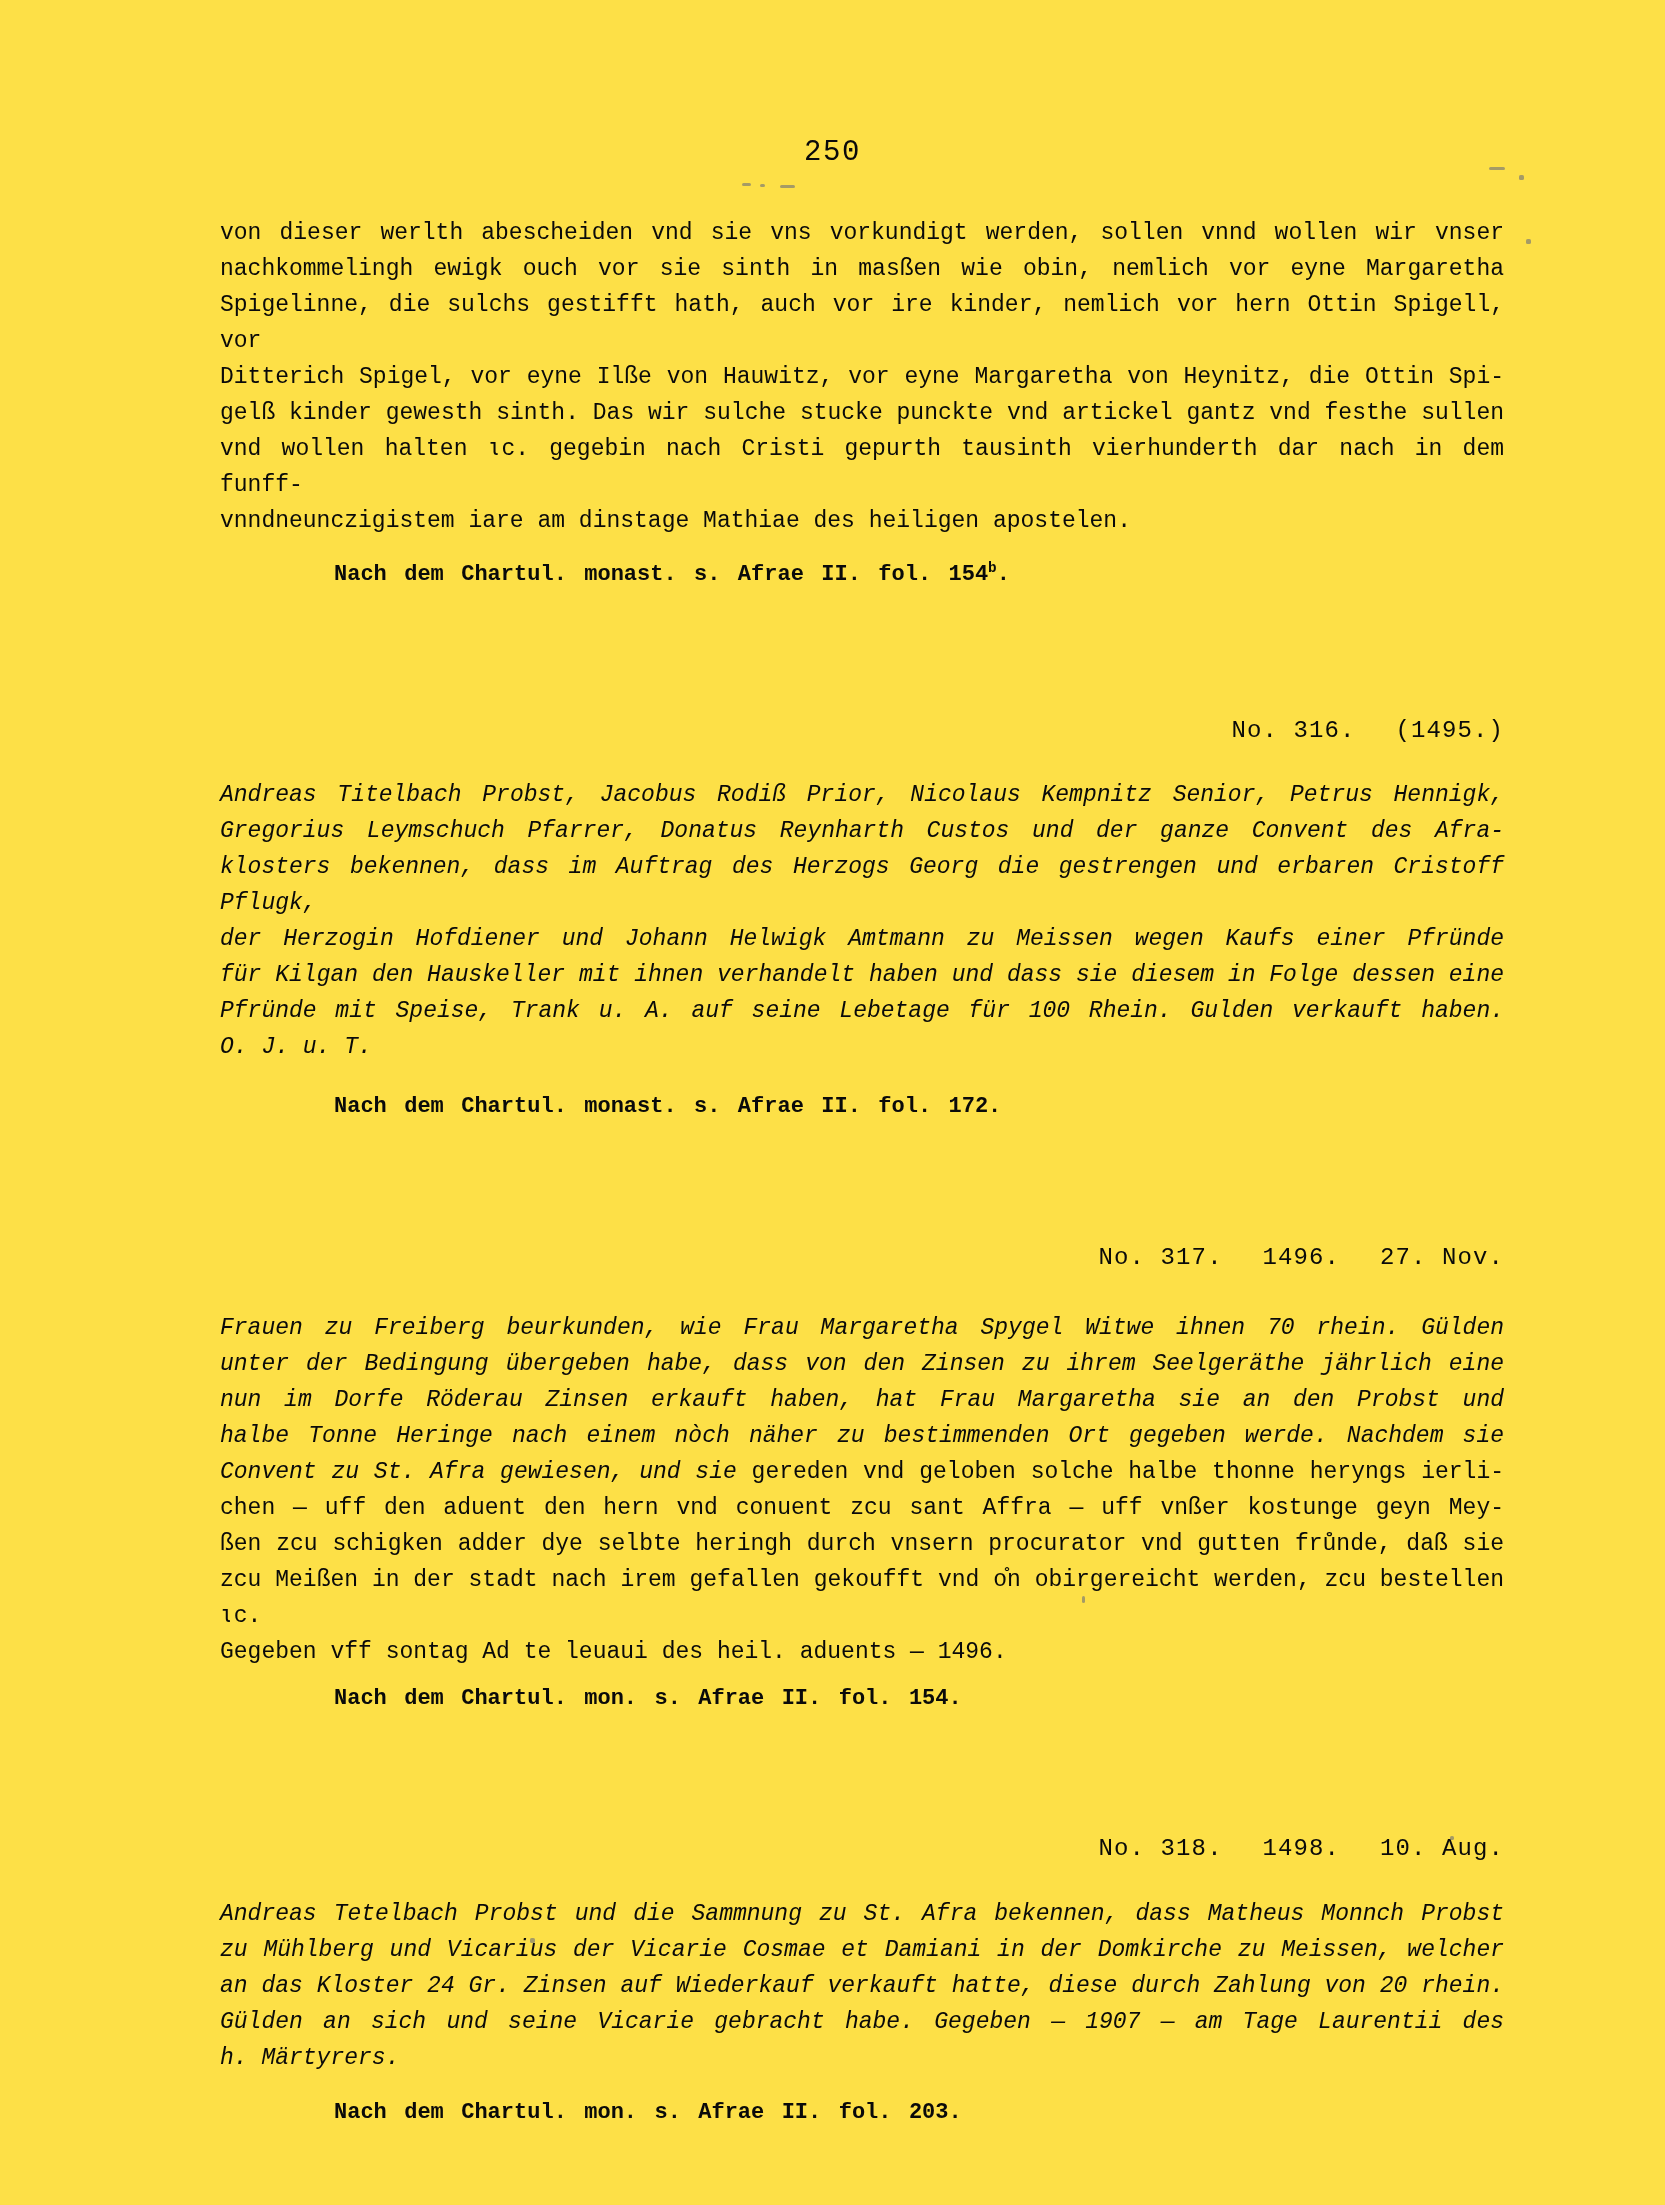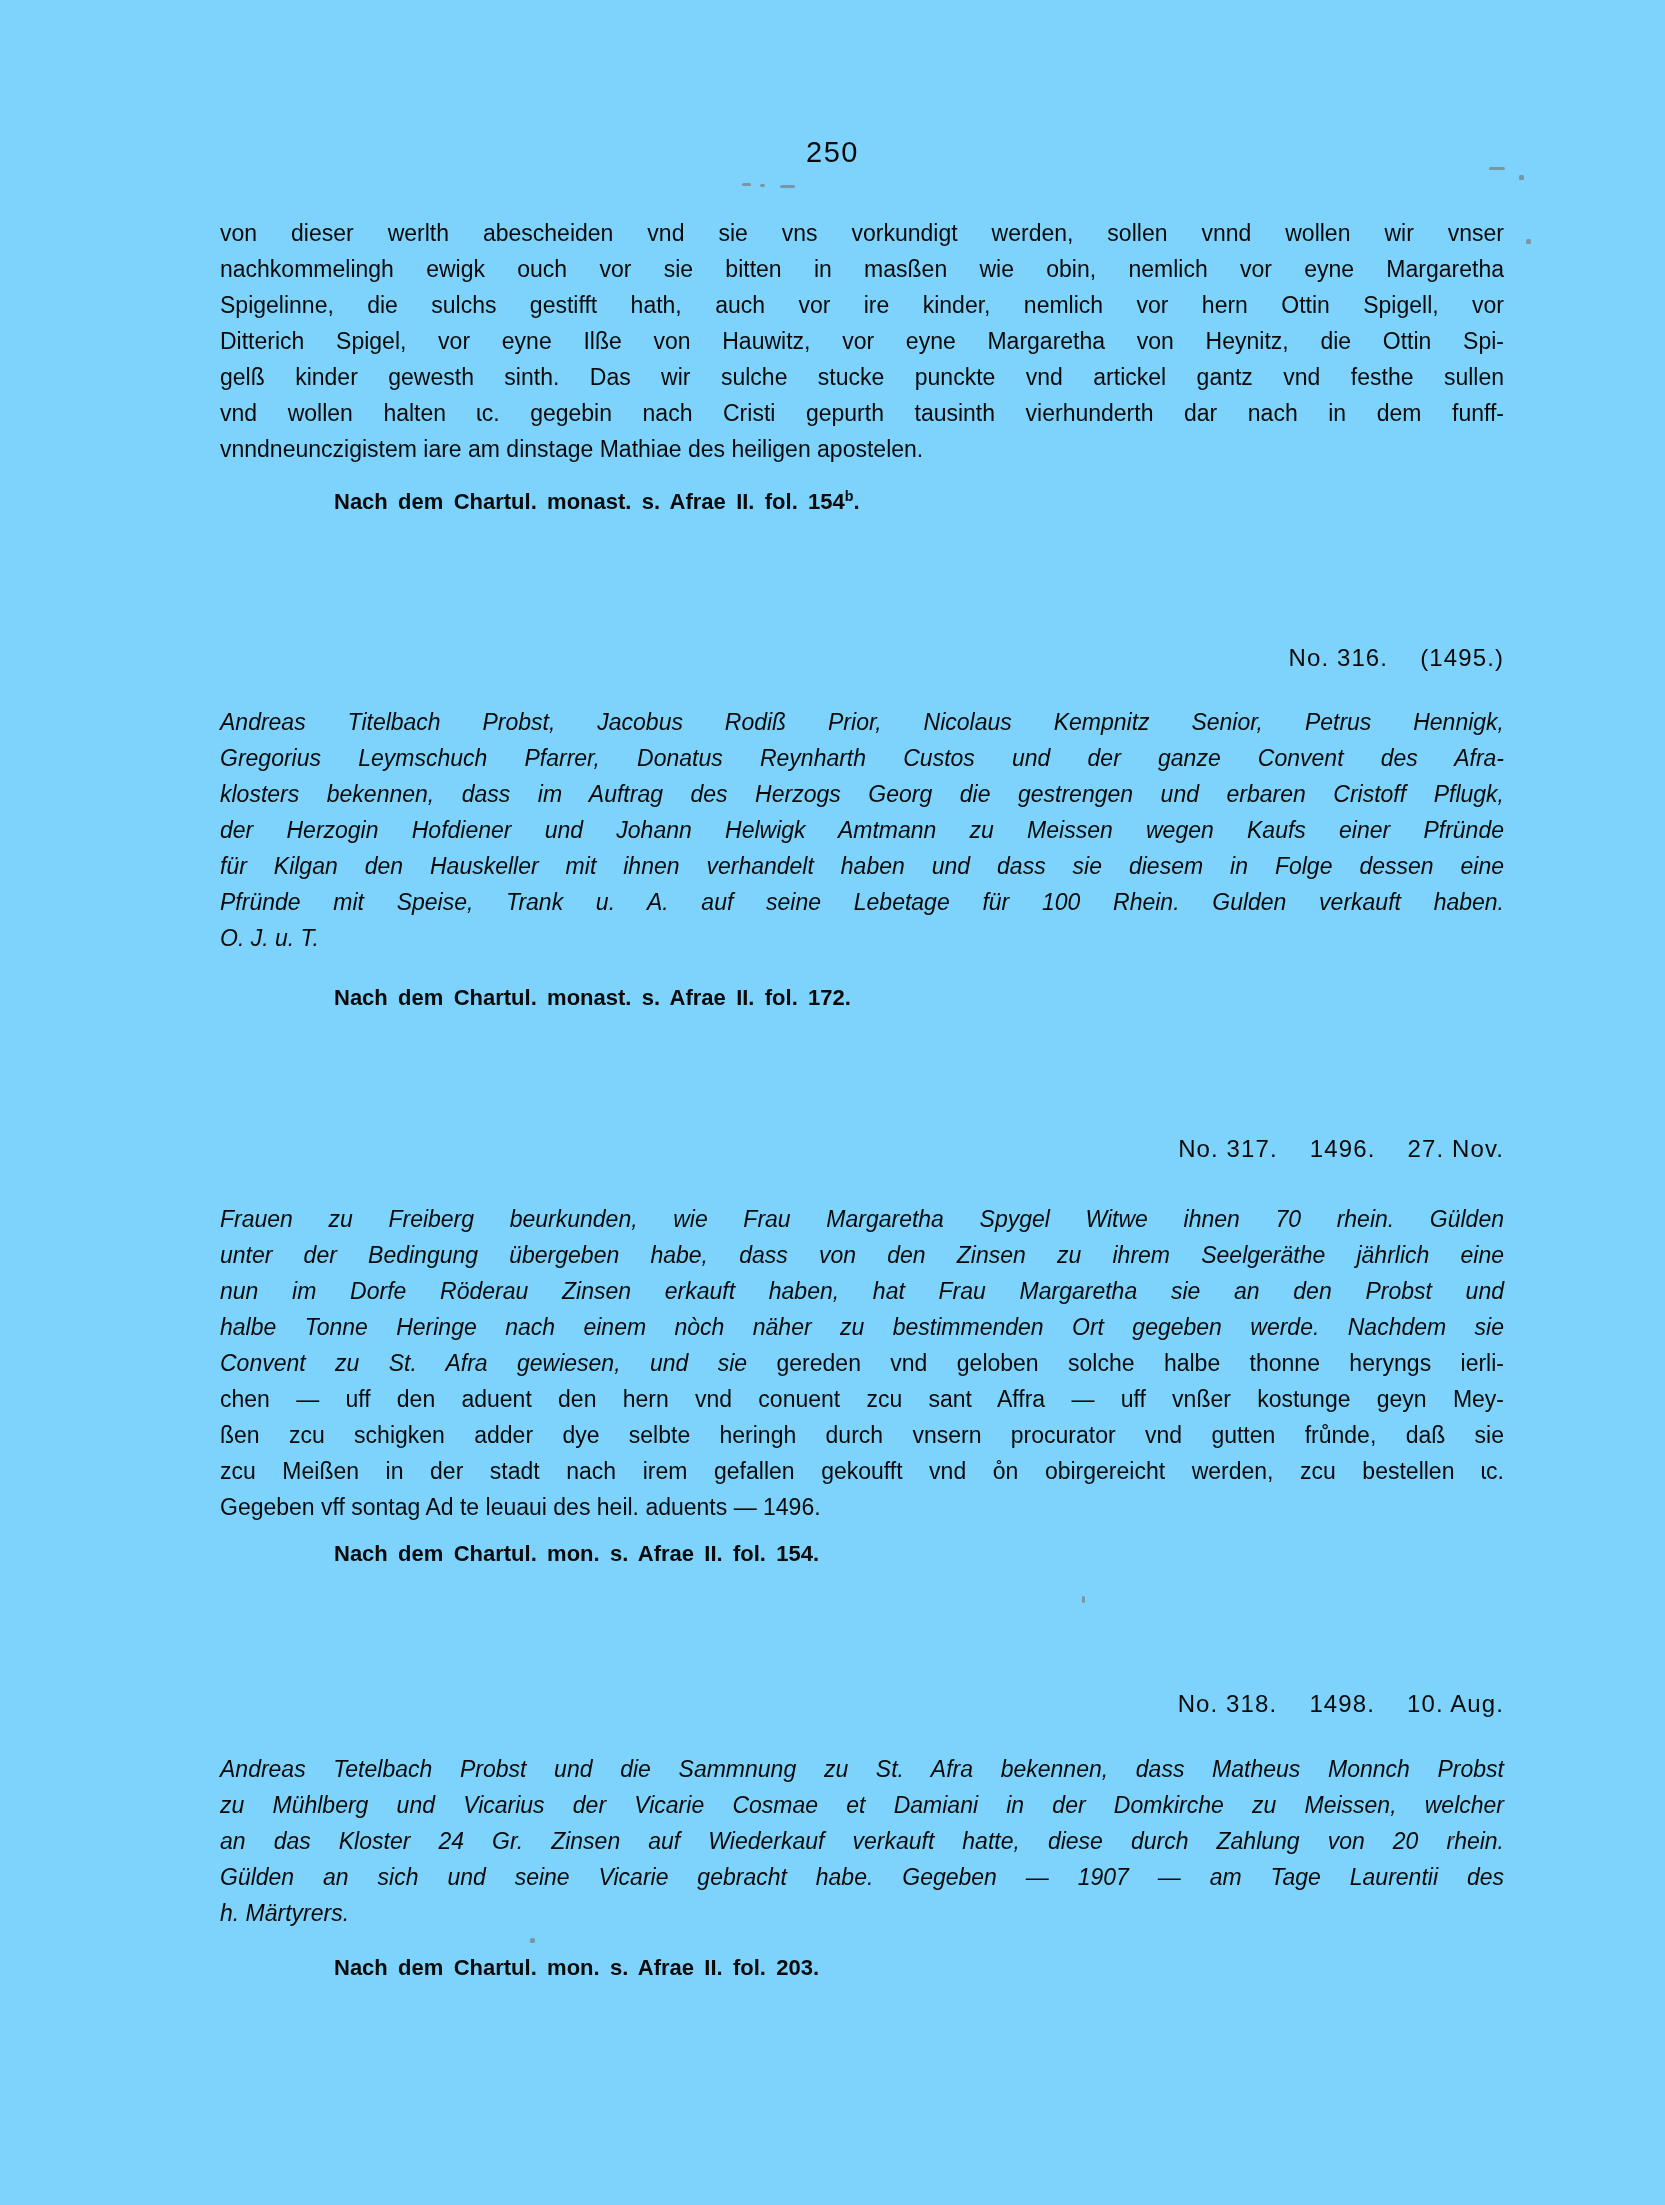--- a/index.html
+++ b/index.html
@@ -1,21 +1,21 @@
 <!DOCTYPE html>
 <html style="font-size:8.5px"><head>
 <meta charset="utf-8">
 <style>
   html, body { margin:0; padding:0; background:#e8e8e8; }
   .page {
     position:relative;
     width:1665px; height:2205px;
-    background:#7dd3fc;
+    background:#fde047;
     color:#0a0a0a;
-    font-family:Liberation Sans, sans-serif;
+    font-family:Liberation Mono, monospace;
     overflow:hidden;
   }
   .pageno {
     padding-top:136px;
     text-align:center;
     font-size:29px;
     letter-spacing:1.6px;
   }
   .para {
     width:1284px;
@@ -73,21 +73,21 @@
   <div class="speck" style="left:1519px; top:175px; width:4.8px; height:4.8px;"></div>
   <div class="speck" style="left:1526px; top:239px; width:4.8px; height:4.8px;"></div>
   <div class="speck" style="left:530px; top:1938px; width:4.8px; height:4.8px;"></div>
   <div class="speck" style="left:1082px; top:1596px; width:2.7px; height:7px;"></div>
   <div class="speck" style="left:1450px; top:1836px; width:4.2px; height:4.2px;"></div>
 
   <div class="pageno">250</div>
 
   <div class="para mt-para1">
     <div class="jline">von dieser werlth abescheiden vnd sie vns vorkundigt werden, sollen vnnd wollen wir vnser</div>
-    <div class="jline">nachkommelingh ewigk ouch vor sie bitten in masßen wie obin, nemlich vor eyne Margaretha</div>
+    <div class="jline">nachkommelingh ewigk ouch vor sie sinth in masßen wie obin, nemlich vor eyne Margaretha</div>
     <div class="jline">Spigelinne, die sulchs gestifft hath, auch vor ire kinder, nemlich vor hern Ottin Spigell, vor</div>
     <div class="jline">Ditterich Spigel, vor eyne Ilße von Hauwitz, vor eyne Margaretha von Heynitz, die Ottin Spi-</div>
     <div class="jline">gelß kinder gewesth sinth.  Das wir sulche stucke punckte vnd artickel gantz vnd festhe sullen</div>
     <div class="jline">vnd wollen halten ɩc. gegebin nach Cristi gepurth tausinth vierhunderth dar nach in dem funff-</div>
     <div class="lline">vnndneunczigistem iare am dinstage Mathiae des heiligen apostelen.</div>
   </div>
 
   <div class="citation mt-cit1">
     <span>Nach dem Chartul. monast. s. Afrae II. fol. 154</span><sup class="sup">b</sup><span>.</span>
   </div>

